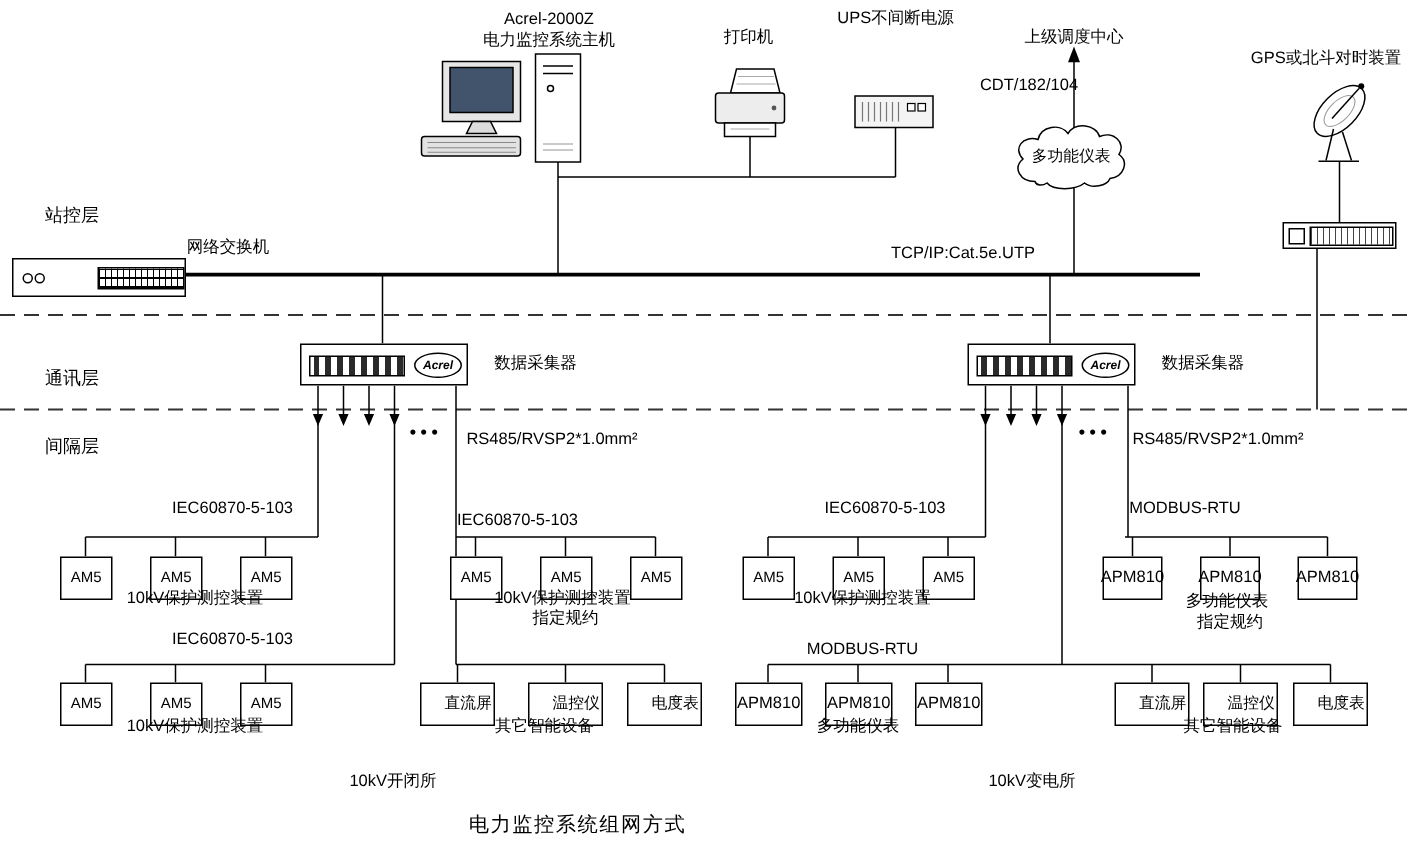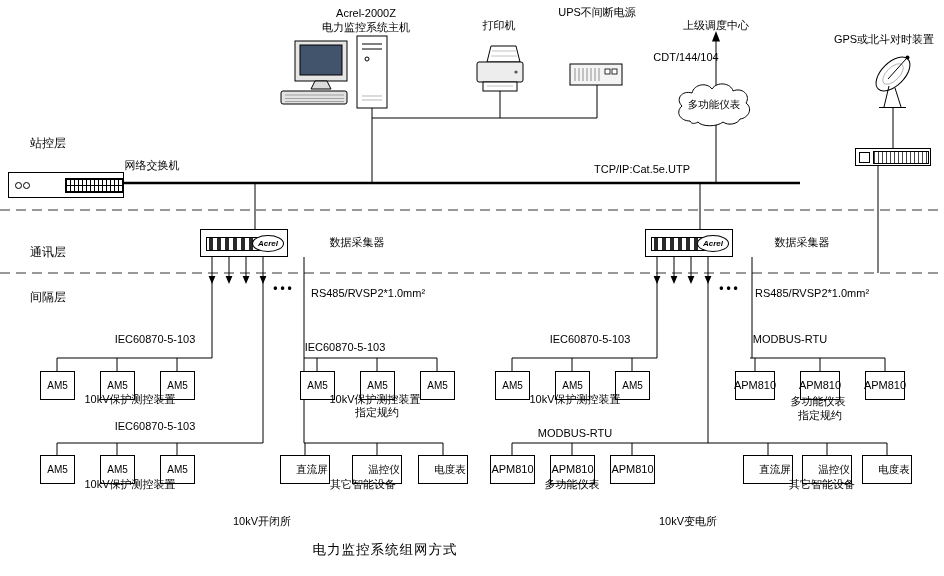--- a/index.html
+++ b/index.html
@@ -17,21 +17,21 @@
   .lbl-title{font-size:13.5px;letter-spacing:1px;}
   .lbl-dots{font-size:12px;font-weight:bold;letter-spacing:3px;}
   .box{
     position:absolute;z-index:2;height:29px;border:1px solid #000;background:#fff;
     display:flex;align-items:center;justify-content:center;
     font-size:10px;line-height:1;box-sizing:border-box;
   }
   .box-apm{font-size:11px;}
   .box-cjk{font-size:10.5px;padding-left:14px;}
   .collector{
-    position:absolute;z-index:2;width:88px;height:28px;background:#fff;
+    position:absolute;z-index:2;width:112px;height:28px;background:#fff;
     border:1.4px solid #000;box-sizing:border-box;
   }
   .ports{
     position:absolute;left:5px;top:7px;width:62px;height:12px;border:1px solid #000;
     background:repeating-linear-gradient(90deg,#fff 0 2px,#2a2a2a 2px 6px,#fff 6px 8px);
   }
   .acrel{
     position:absolute;right:3px;top:5px;width:30px;height:15px;border:1px solid #000;
     border-radius:50%;display:flex;align-items:center;justify-content:center;
     font-size:8px;font-weight:bold;font-style:italic;background:#fff;
@@ -128,21 +128,21 @@
       <line x1="895" y1="88" x2="901" y2="107" stroke="#000"></line>
       <line x1="879" y1="107.5" x2="906" y2="107.5" stroke="#000"></line>
     </g>
   </svg>
 
   <div class="lbl" style="left:366px;top:7px">Acrel-2000Z</div>
   <div class="lbl" style="left:366px;top:21px">电力监控系统主机</div>
   <div class="lbl" style="left:499px;top:19px">打印机</div>
   <div class="lbl" style="left:597px;top:6px">UPS不间断电源</div>
   <div class="lbl" style="left:716px;top:19px">上级调度中心</div>
-  <div class="lbl" style="left:686px;top:51px">CDT/144/104</div>
+  <div class="lbl" style="left:686px;top:51px">CDT/182/104</div>
   <div class="lbl lbl-sm" style="left:714px;top:98px">多功能仪表</div>
   <div class="lbl" style="left:884px;top:33px">GPS或北斗对时装置</div>
 
   <div class="lbl lbl-left" style="left:30px;top:136px">站控层</div>
   <div class="lbl lbl-left" style="left:30px;top:245px">通讯层</div>
   <div class="lbl lbl-left" style="left:30px;top:290px">间隔层</div>
 
   <div class="switch">
     <div class="sw-dot" style="left:6px"></div>
     <div class="sw-dot" style="left:14px"></div>

